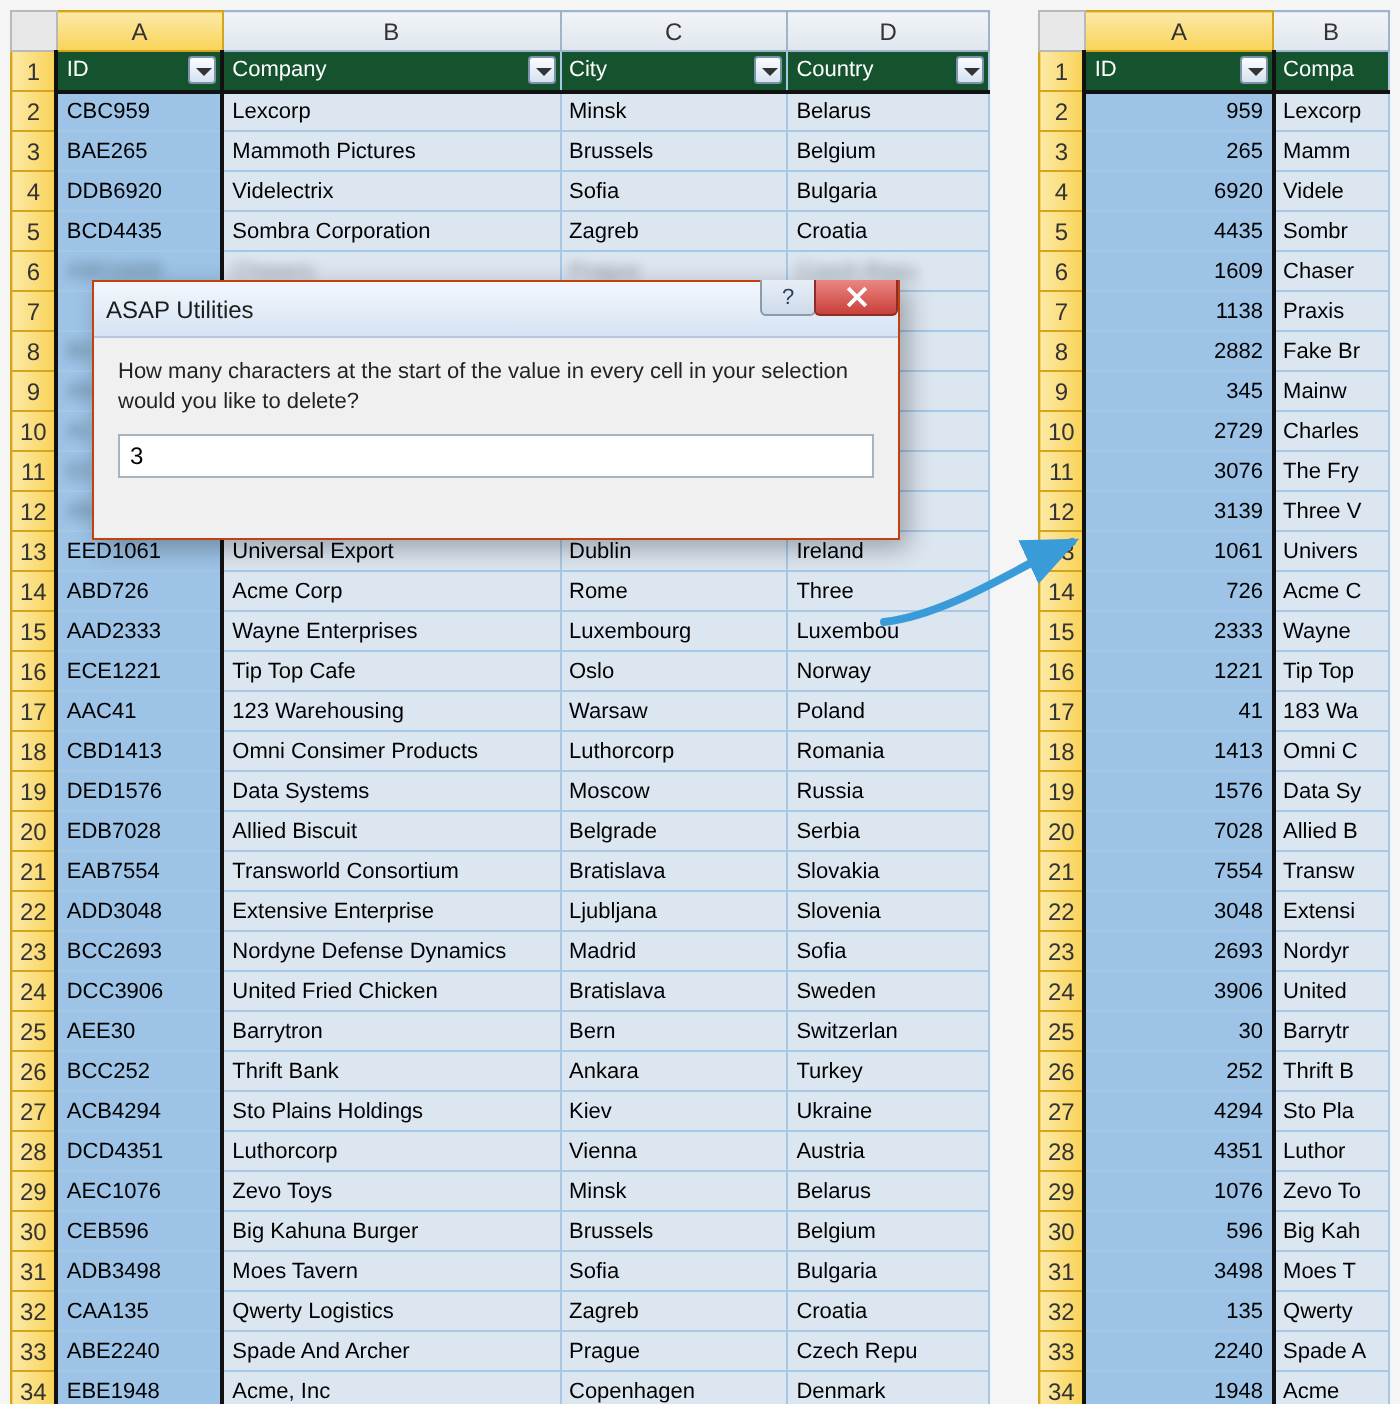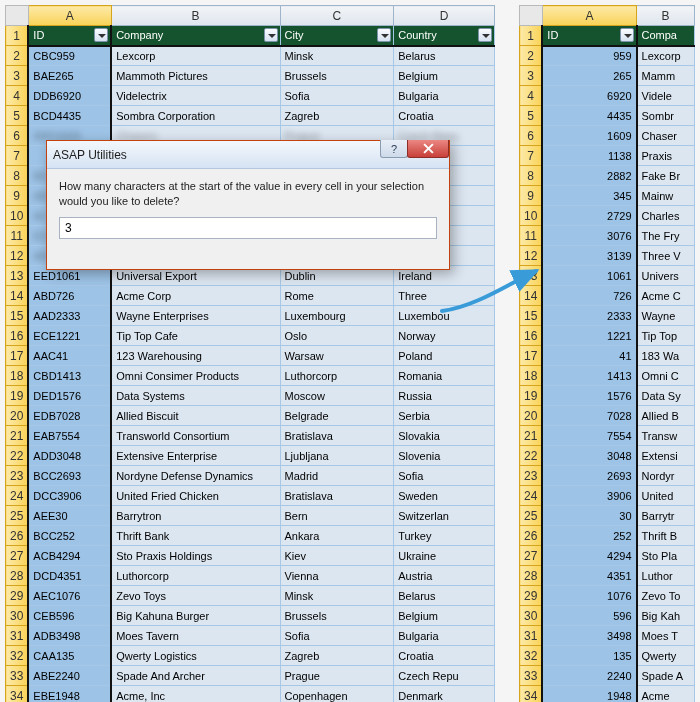--- a/index.html
+++ b/index.html
@@ -369,21 +369,21 @@
       <tr>
         <th class="rowhdr">26</th>
         <td class="sel thickL thickR">BCC252</td>
         <td class="cell">Thrift Bank</td>
         <td class="cell">Ankara</td>
         <td class="cell">Turkey</td>
       </tr>
       <tr>
         <th class="rowhdr">27</th>
         <td class="sel thickL thickR">ACB4294</td>
-        <td class="cell">Sto Praxis Holdings</td>
+        <td class="cell">Sto Plains Holdings</td>
         <td class="cell">Kiev</td>
         <td class="cell">Ukraine</td>
       </tr>
       <tr>
         <th class="rowhdr">28</th>
         <td class="sel thickL thickR">DCD4351</td>
         <td class="cell">Luthorcorp</td>
         <td class="cell">Vienna</td>
         <td class="cell">Austria</td>
       </tr>

